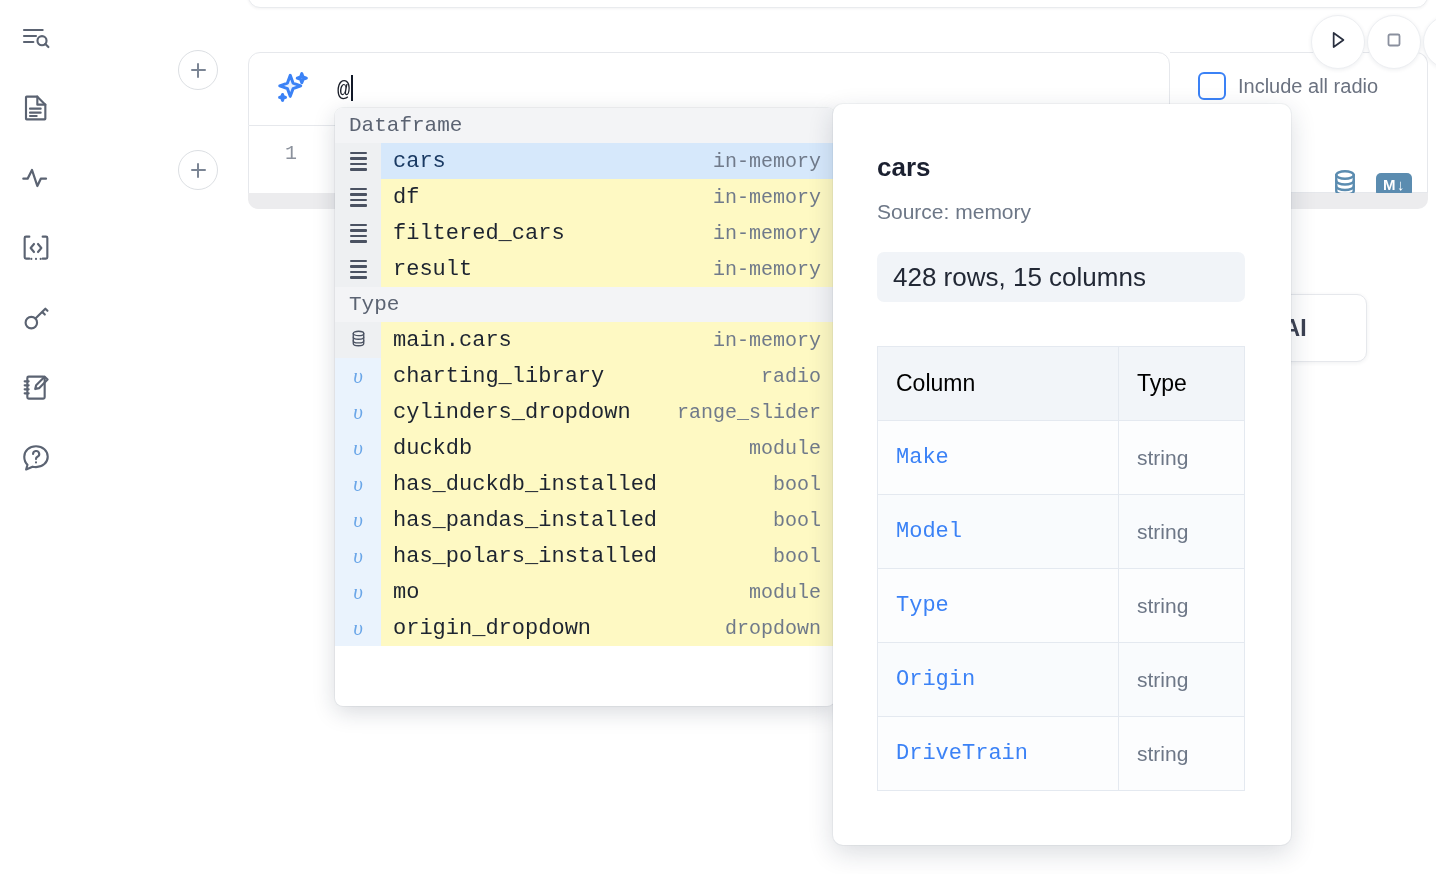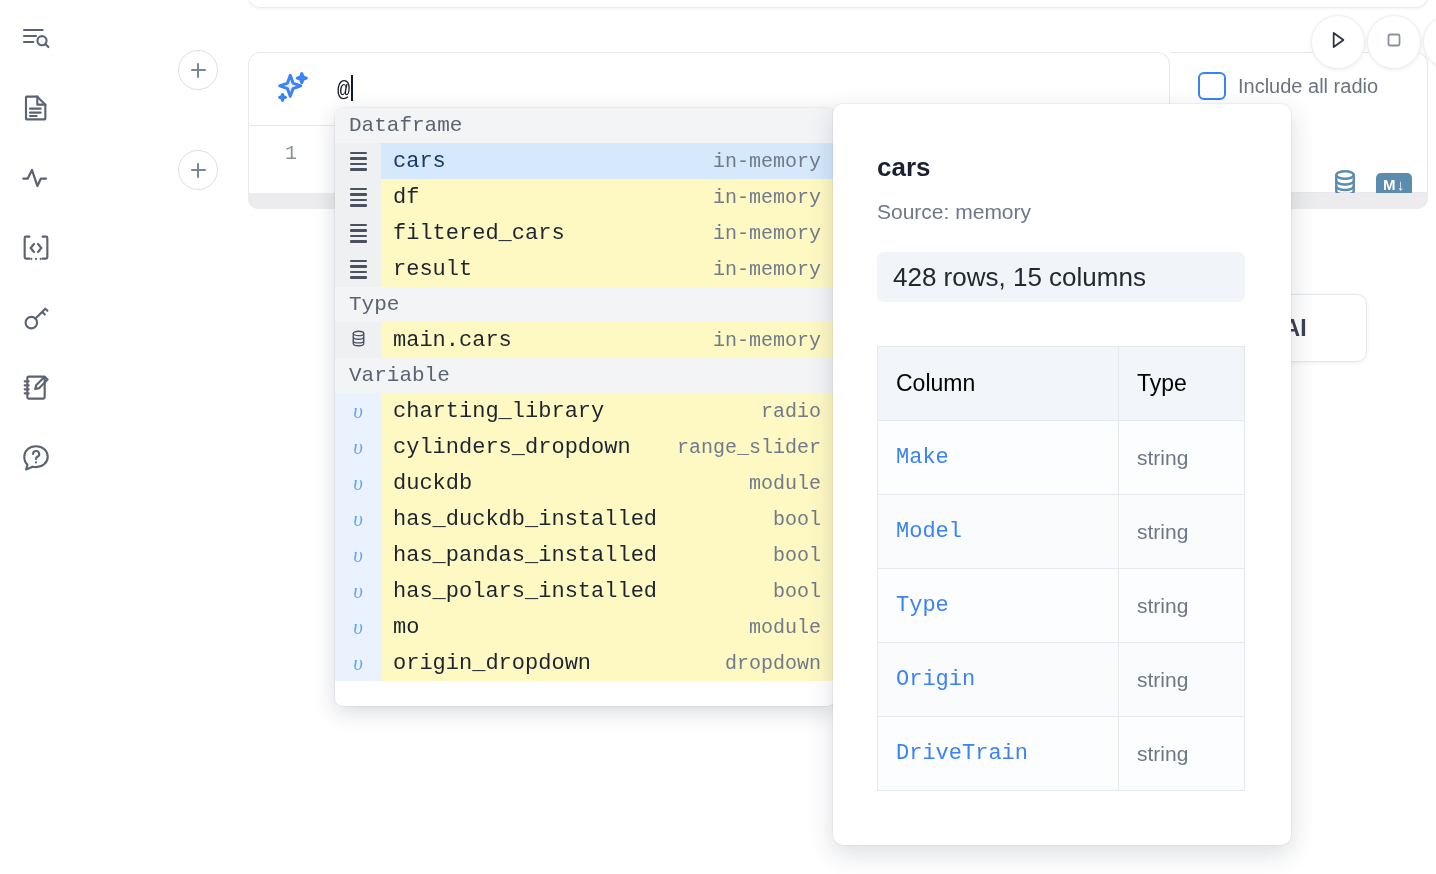--- a/index.html
+++ b/index.html
@@ -382,21 +382,20 @@
             <span><svg width="19" height="19" viewBox="0 0 24 24" fill="none" stroke="#4a5262" stroke-width="1.7" stroke-linecap="round" stroke-linejoin="round">
                 <ellipse cx="12" cy="5.6" rx="6.6" ry="2.8"></ellipse>
                 <path d="M5.4 5.6v12.8c0 1.6 3 2.8 6.6 2.8s6.6-1.2 6.6-2.8V5.6"></path>
                 <path d="M5.4 10.2c0 1.6 3 2.8 6.6 2.8s6.6-1.2 6.6-2.8"></path>
                 <path d="M5.4 14.8c0 1.6 3 2.8 6.6 2.8s6.6-1.2 6.6-2.8"></path>
               </svg></span>
           </span>
           <span class="ac-name">main.cars</span>
           <span class="ac-meta">in-memory</span>
         </div>
-        <div class="ac-group">Variable</div>
         <div class="ac-row var">
           <span class="ac-ico">
             <span class="var-glyph">υ</span>
           </span>
           <span class="ac-name">charting_library</span>
           <span class="ac-meta">radio</span>
         </div>
         <div class="ac-row var">
           <span class="ac-ico">
             <span class="var-glyph">υ</span>

